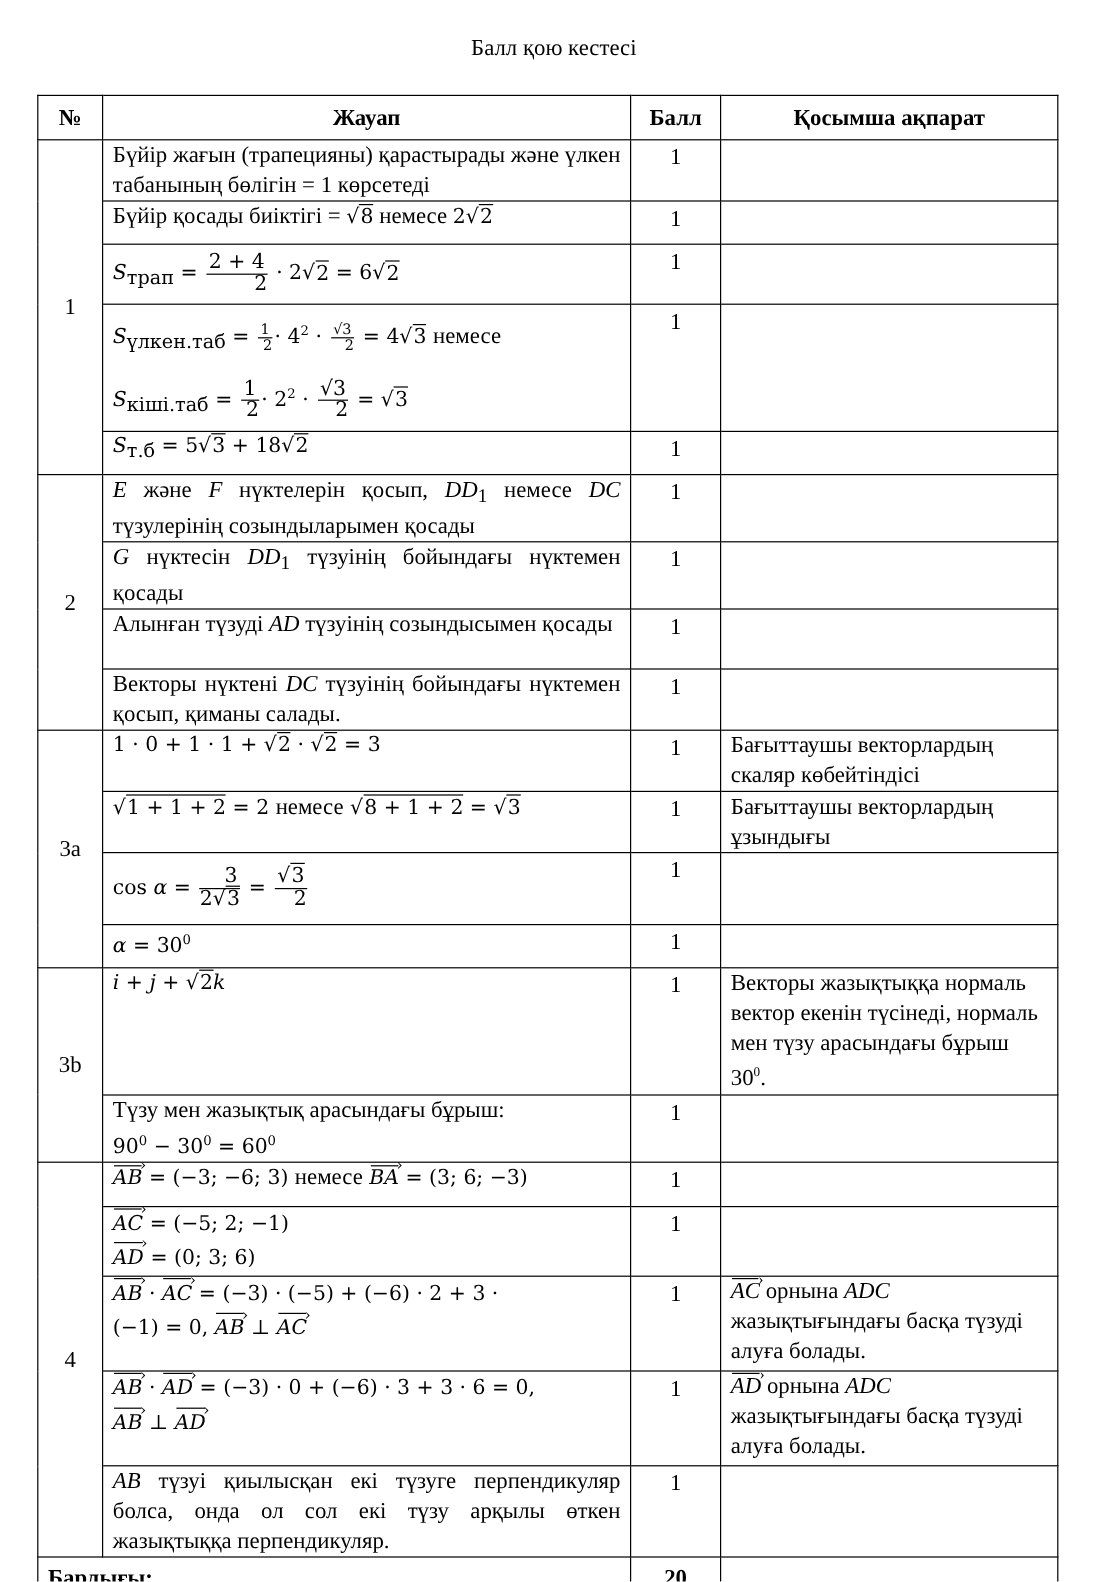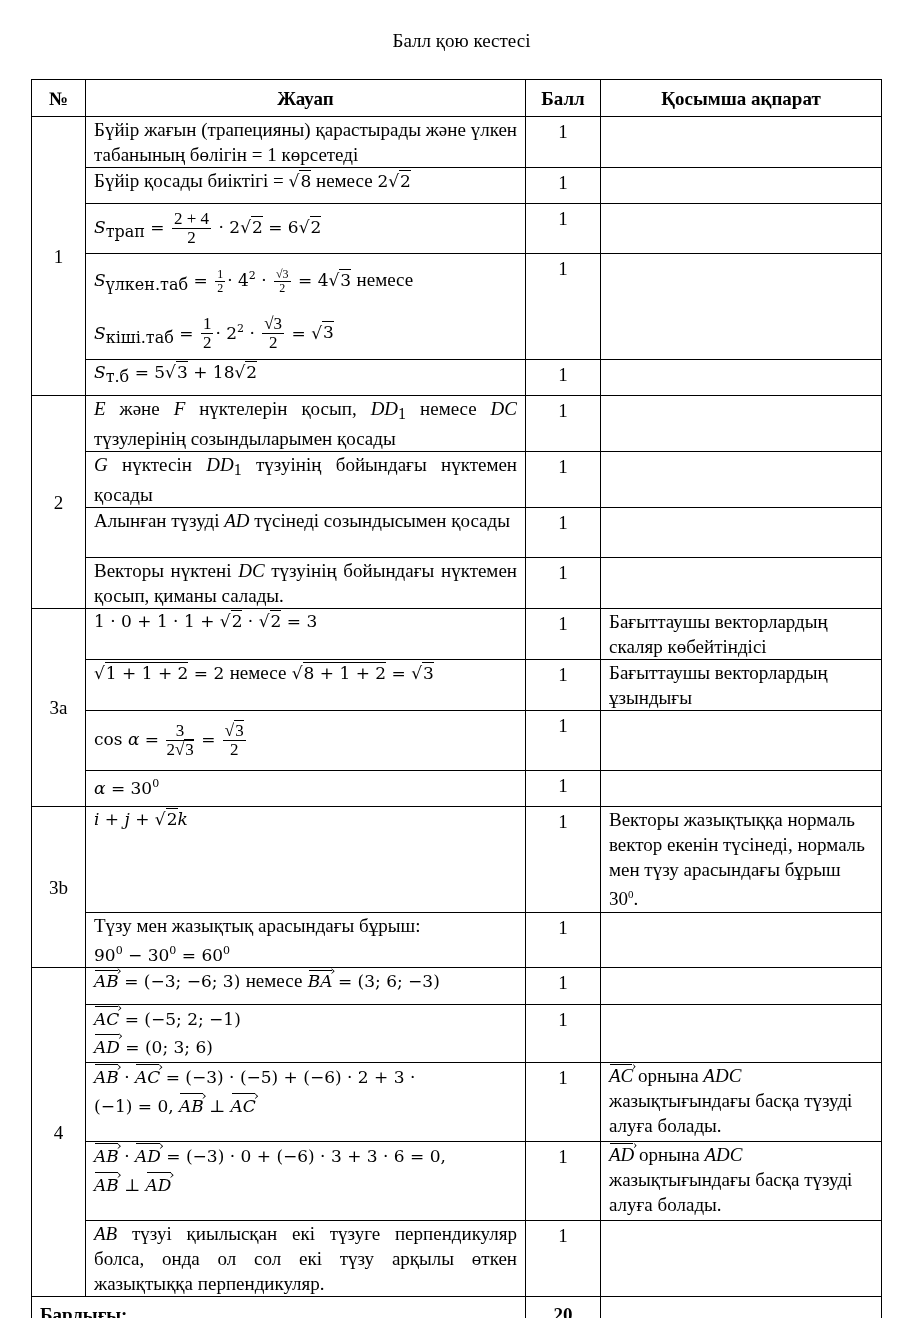--- a/index.html
+++ b/index.html
@@ -8,21 +8,21 @@
   table.grid { position:absolute; top:79px; left:31px; width:850px; border-collapse:collapse; table-layout:fixed; font-size:19px; line-height:25px; }
   table.grid td, table.grid th { border:1px solid #000; vertical-align:top; padding:0 8px; }
   table.grid th { font-weight:bold; text-align:center; vertical-align:middle; height:36px; font-size:19px; }
   col.c1 { width:54px; } col.c2 { width:440px; } col.c3 { width:75px; } col.c4 { width:281px; }
   td.num { text-align:center; vertical-align:middle !important; }
   td.score { text-align:center; padding-top:2px !important; }
   td.ans { text-align:justify; }
   td.info { text-align:left; }
   .m { font-family:"DejaVu Serif", serif; font-size:17px; }
   .i { font-style:italic; }
-  .frac { display:inline-flex; flex-direction:column; vertical-align:middle; text-align:center; line-height:1.05; margin:0 2px;font-family:Liberation Serif, serif; }
+  .frac { display:inline-flex; flex-direction:column; vertical-align:middle; text-align:right; line-height:1.05; margin:0 2px; }
   .frac .n { border-bottom:1px solid #000; padding:0 2px; }
   .frac.small { font-size:12px; }
   .vec { position:relative; display:inline-block; font-style:italic; }
   .vec::before { content:""; position:absolute; left:1px; right:1px; top:1px; border-top:1px solid #000; }
   .vec::after { content:"›"; position:absolute; right:-3px; top:-11px; font-size:13px; font-style:normal; }
   .sqrt { border-top:1px solid #000; padding-left:1px; }
   .sub { font-size:16px; vertical-align:-4px; }
   sup { font-size:11px; }
   .total-label { font-weight:bold; text-align:left !important; vertical-align:middle !important; height:34px; }
   .total-val { font-weight:bold; text-align:center; vertical-align:middle !important; }
@@ -97,21 +97,21 @@
     <td class="ans"><span class="i">E</span> <span>және</span> <span class="i">F</span> <span>нүктелерін қосып,</span> <span class="i">DD</span><span class="sub">1</span> <span>немесе</span> <span class="i">DC</span> <span>түзулерінің созындыларымен қосады</span></td>
     <td class="score">1</td>
     <td class="info"></td>
   </tr>
   <tr style="height:50px">
     <td class="ans"><span class="i">G</span> <span>нүктесін</span> <span class="i">DD</span><span class="sub">1</span> <span>түзуінің бойындағы нүктемен қосады</span></td>
     <td class="score">1</td>
     <td class="info"></td>
   </tr>
   <tr style="height:50px">
-    <td class="ans"><span>Алынған түзуді</span> <span class="i">AD</span> <span>түсінеді созындысымен қосады</span></td>
+    <td class="ans"><span>Алынған түзуді</span> <span class="i">AD</span> <span>түзуінің созындысымен қосады</span></td>
     <td class="score">1</td>
     <td class="info"></td>
   </tr>
   <tr style="height:50px">
     <td class="ans"><span>Векторы нүктені</span> <span class="i">DC</span> <span>түзуінің бойындағы нүктемен қосып, қиманы салады.</span></td>
     <td class="score">1</td>
     <td class="info"></td>
   </tr>
 
   <tr style="height:50px">

